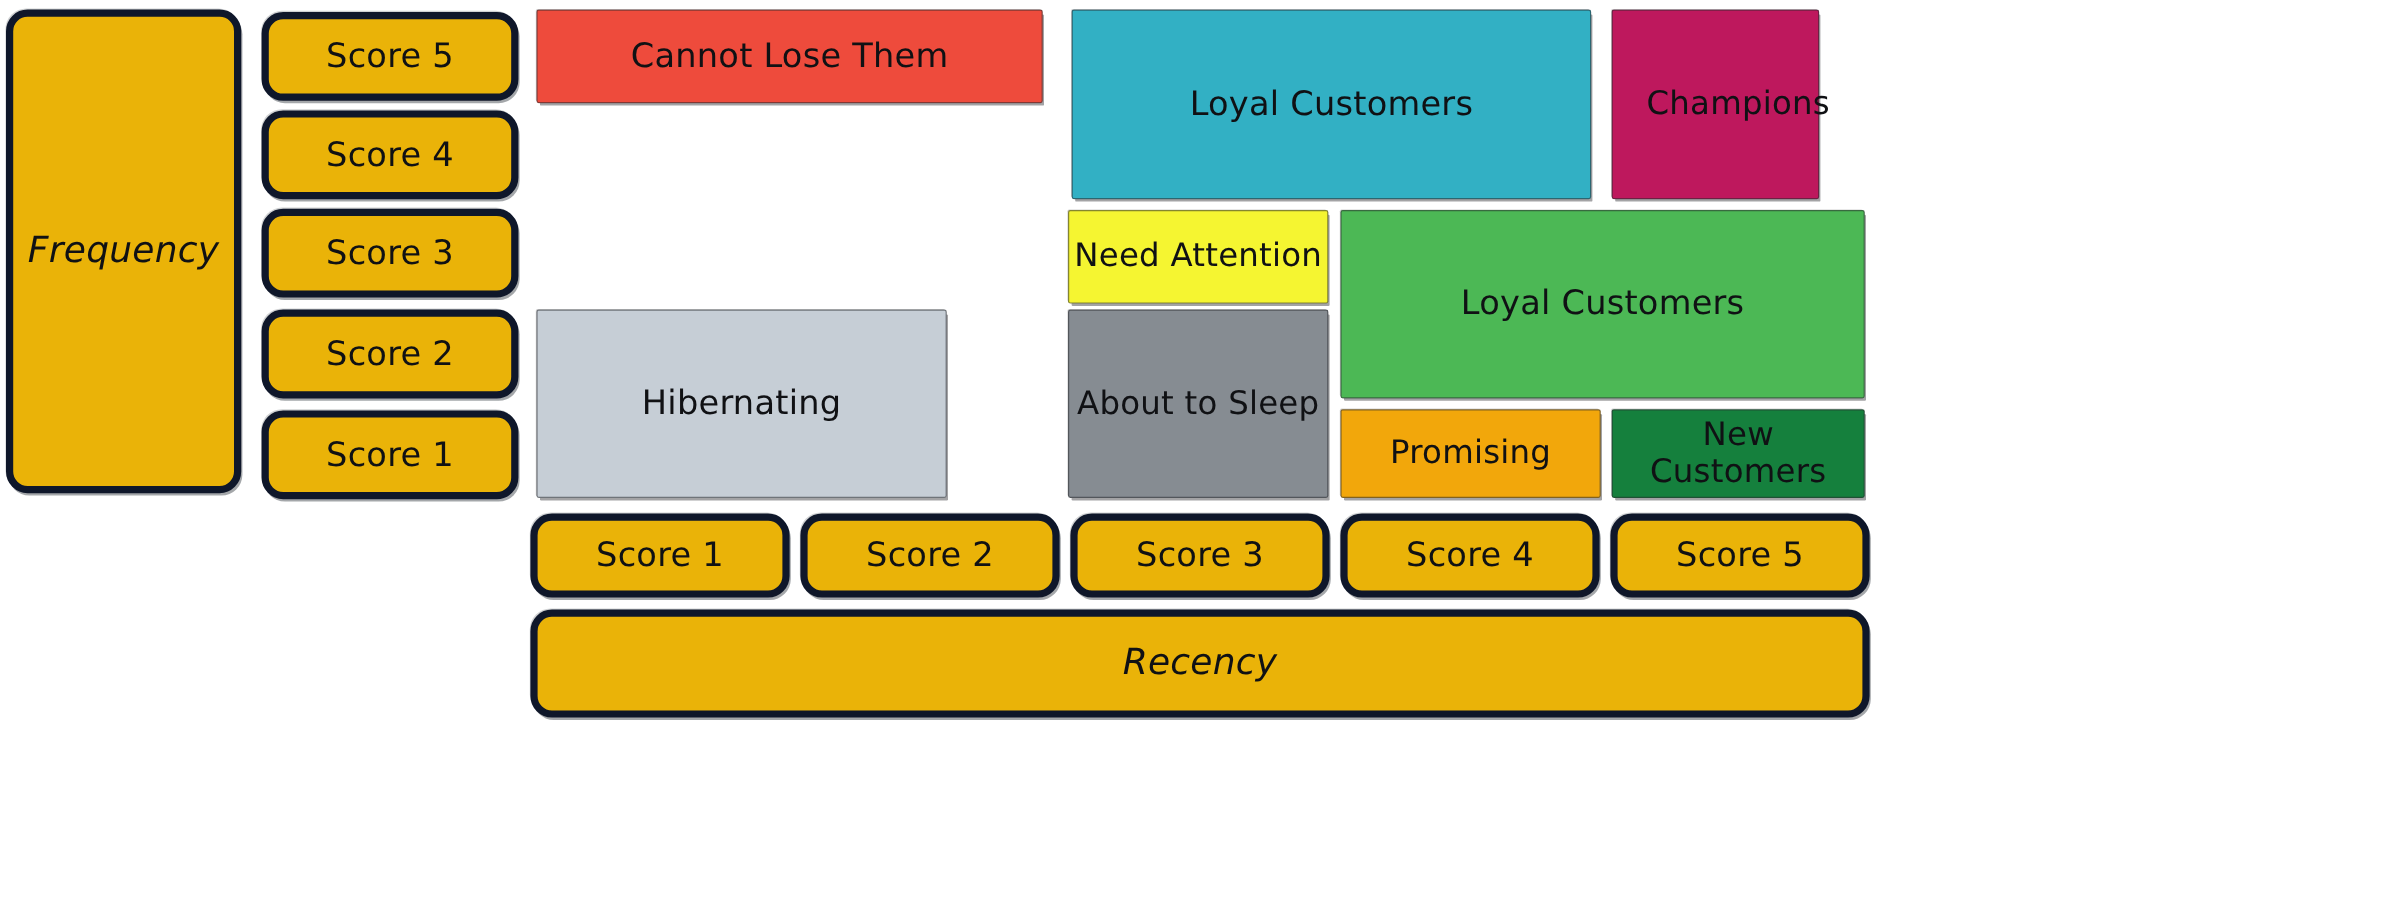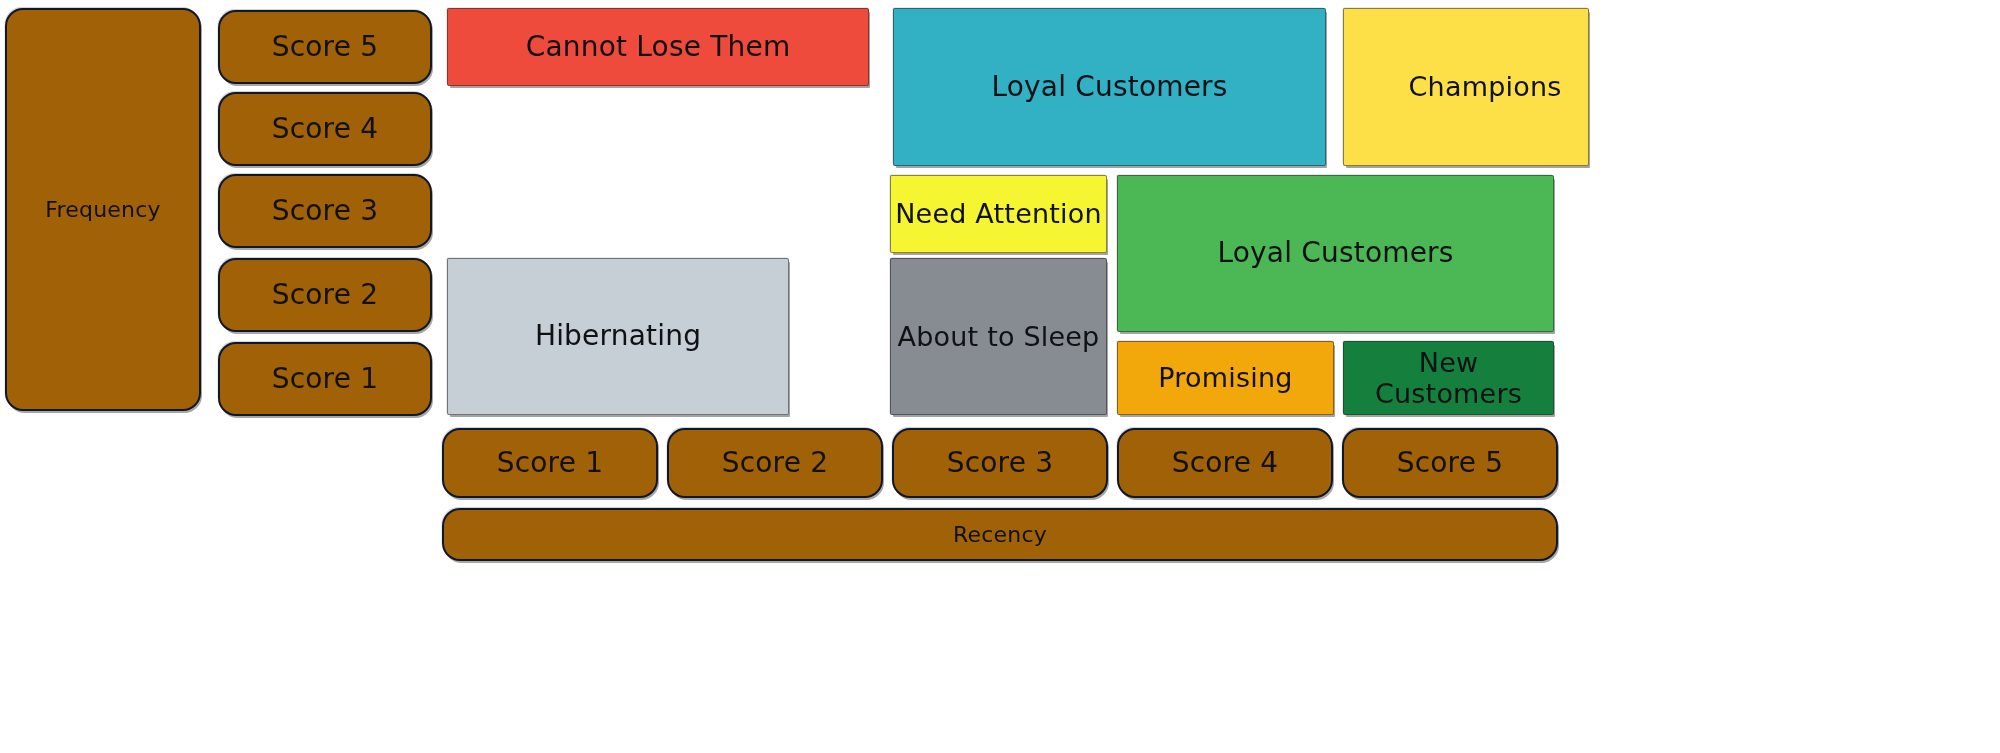--- a/index.html
+++ b/index.html
@@ -31,38 +31,38 @@
     text-align: center;
     border-radius: 16px;
     color: #111111;
     line-height: 1.15;
     letter-spacing: 0.2px;
     font-family: "DejaVu Sans", sans-serif;
   }
 
   
   .label-box {
-    background: #a16207;
-    border: 2px solid #0f172a;
+    background: #eab308;
+    border: 6px solid #0f172a;
     border-radius: 18px;
     box-shadow:
       1.5px 2.5px 0 -0.5px rgba(90,95,100,0.55),
       -1px -1.5px 0 -0.5px rgba(120,125,130,0.35);
   }
 
   
   .fill-box {
     border: 1.5px solid rgba(40,42,45,0.55);
     border-radius: 2px;
     box-shadow:
       2px 3px 0 -1px rgba(50,52,55,0.45),
       -1px -1px 0 -0.5px rgba(70,72,75,0.25);
   }
 
-  .t-lg   { font-size: 22px; }
+  .t-lg   { font-size: 30px; font-style: italic; }
   .t-md   { font-size: 28px; }
   .t-sm   { font-size: 27px; }
 
   .dark-text  { color: #101114; }
 </style>
 </head>
 <body>
 
 <div id="canvas">
 
@@ -78,21 +78,21 @@
 
   <div class="box label-box t-md dark-text" style="left:218px; top:342px; width:214px; height:74px;">Score 1</div>
 
   <div class="box fill-box t-md dark-text" style="left:447px; top:8px; width:422px; height:78px; background:#ee4b3c;">Cannot Lose Them</div>
 
 
   <div class="box fill-box t-md dark-text" style="left:447px; top:258px; width:342px; height:157px; background:#c6ced6;">Hibernating</div>
 
   <div class="box fill-box t-md dark-text" style="left:893px; top:8px; width:433px; height:158px; background:#32b0c4;">Loyal Customers</div>
 
-  <div class="box fill-box t-sm dark-text" style="left:1343px; top:8px; width:246px; height:158px; background:#fde047;padding-left:38px;">Champions</div>
+  <div class="box fill-box t-sm dark-text" style="left:1343px; top:8px; width:173px; height:158px; background:#be185d;padding-left:38px;">Champions</div>
 
   <div class="box fill-box t-sm dark-text" style="left:890px; top:175px; width:217px; height:78px; background:#f5f531;">Need Attention</div>
 
   <div class="box fill-box t-md dark-text" style="left:1117px; top:175px; width:437px; height:157px; background:#4cb855;">Loyal Customers</div>
 
   <div class="box fill-box t-sm dark-text" style="left:1117px; top:341px; width:217px; height:74px; background:#f2a70b;">Promising</div>
 
   <div class="box fill-box t-sm dark-text" style="left:890px; top:258px; width:217px; height:157px; background:#868c92;">About to Sleep</div>
 
   <div class="box fill-box t-sm dark-text" style="left:1343px; top:341px; width:211px; height:74px; background:#15803d;">New Customers</div>
@@ -100,15 +100,15 @@
   <div class="box label-box t-md dark-text" style="left:442px; top:428px; width:216px; height:70px;">Score 1</div>
 
   <div class="box label-box t-md dark-text" style="left:667px; top:428px; width:216px; height:70px;">Score 2</div>
 
   <div class="box label-box t-md dark-text" style="left:892px; top:428px; width:216px; height:70px;">Score 3</div>
 
   <div class="box label-box t-md dark-text" style="left:1117px; top:428px; width:216px; height:70px;">Score 4</div>
 
   <div class="box label-box t-md dark-text" style="left:1342px; top:428px; width:216px; height:70px;">Score 5</div>
 
-  <div class="box label-box t-lg dark-text" style="left:442px; top:508px; width:1116px; height:53px;">Recency</div>
+  <div class="box label-box t-lg dark-text" style="left:442px; top:508px; width:1116px; height:90px;">Recency</div>
 
 </div>
 
 </body></html>

